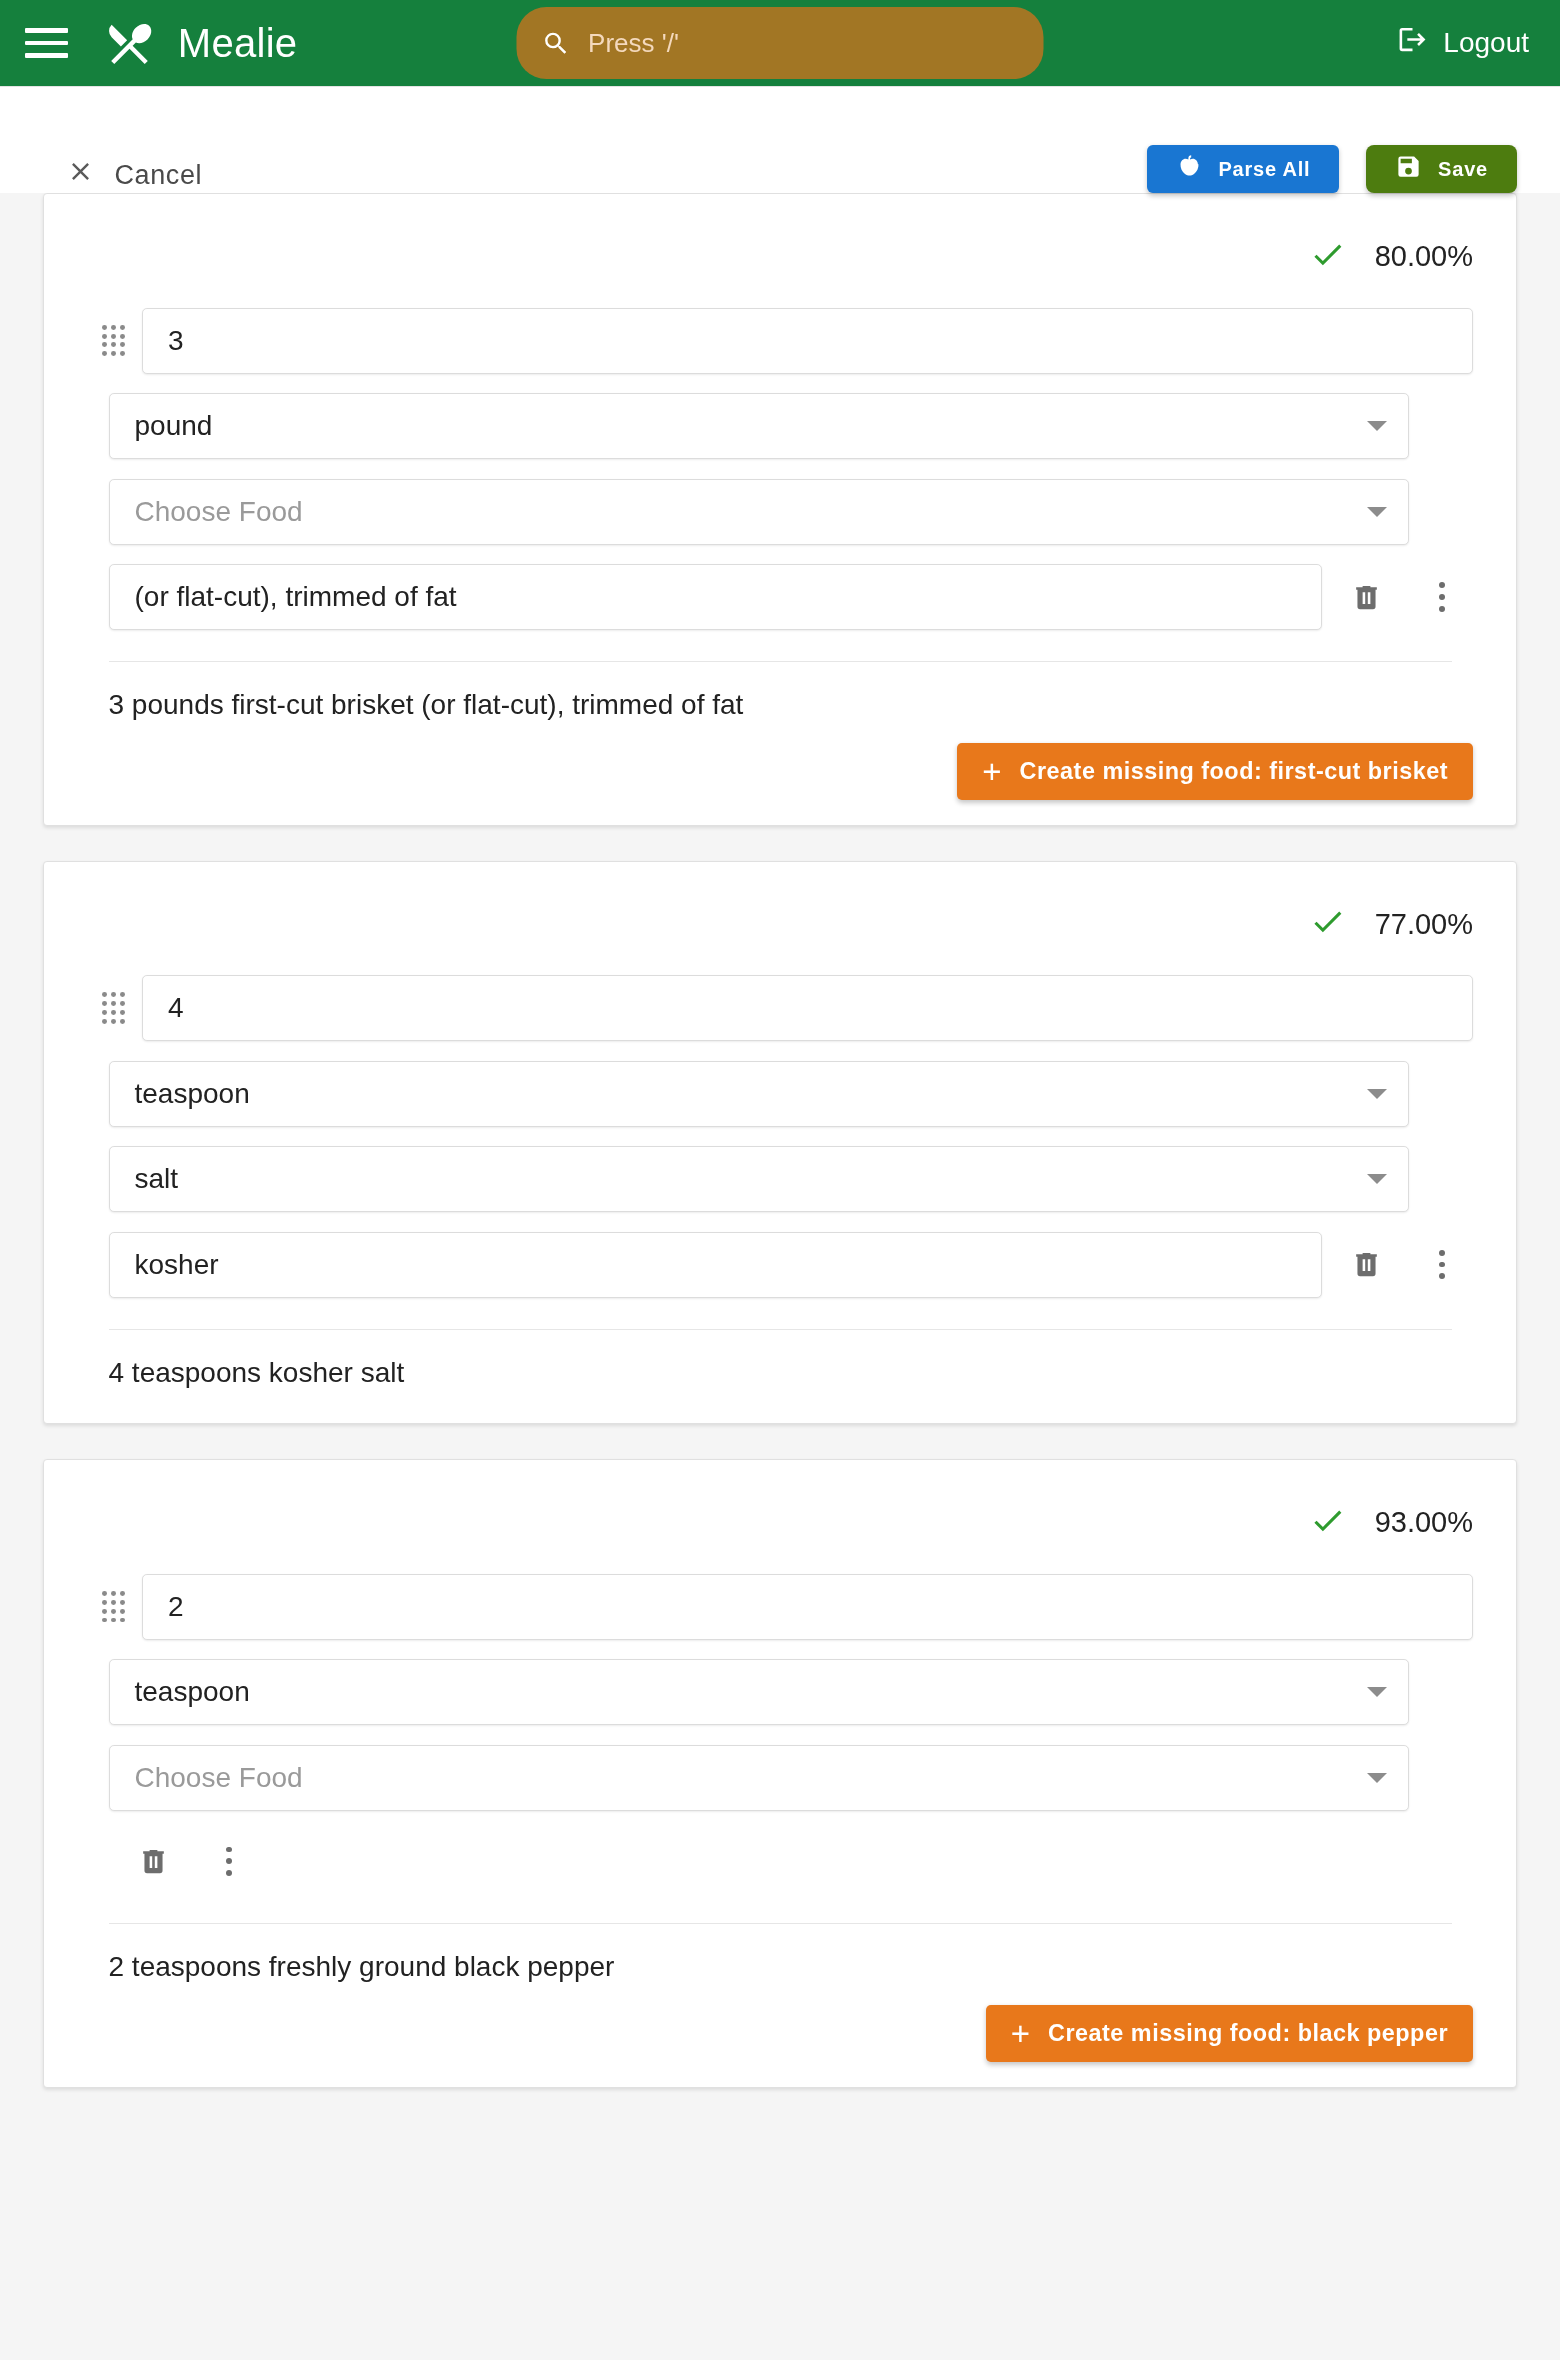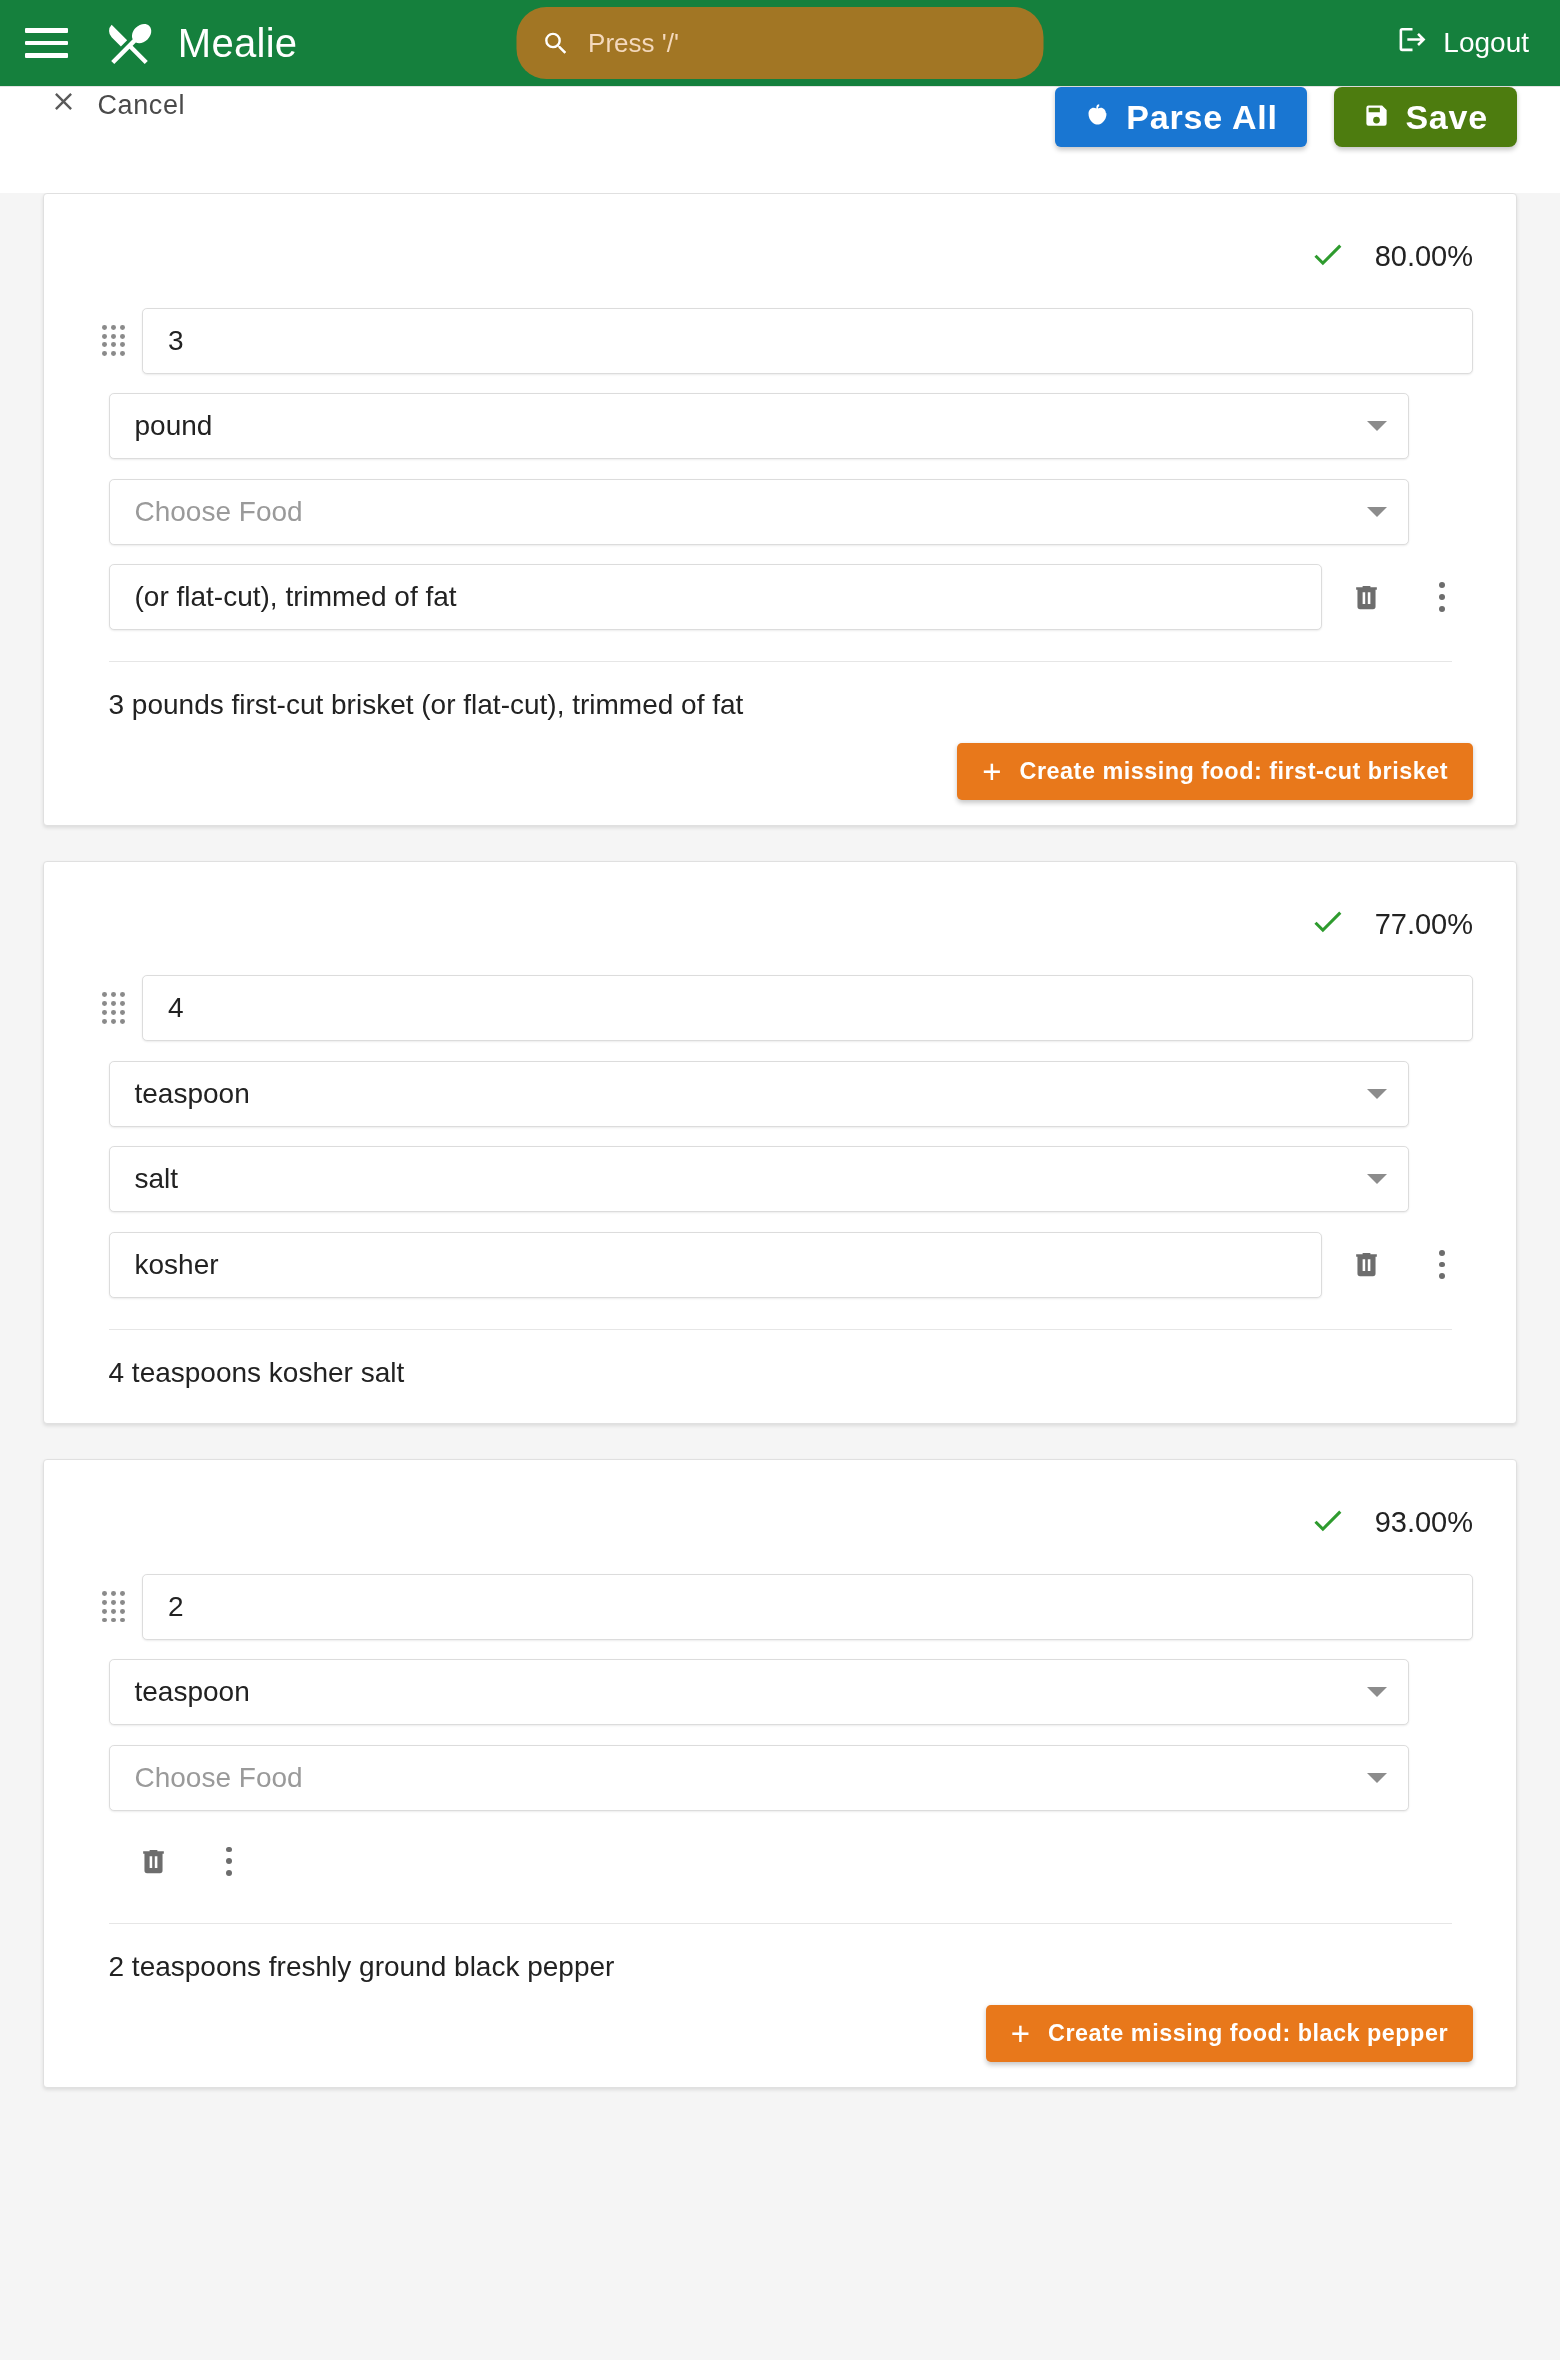--- a/index.html
+++ b/index.html
@@ -66,41 +66,41 @@
     font-size: 28px;
     cursor: pointer;
   }
 
   
   .toolbar {
     height: 107px;
     background: #fff;
     border-top: 1px solid #e4e4e4;
     display: flex;
-    align-items: flex-start;
-    padding: 0 43px 0 49px;
+    align-items: flex-end;
+    padding: 0 43px 0 66px;
     position: relative;
   }
   .cancel-btn {
     display: flex; align-items: center; gap: 19.5px;
     color: #4a4a4a;
     font-size: 27px;
     letter-spacing: 0.6px;
     cursor: pointer;
   }
   .toolbar-right {
     position: absolute; right: 43px;
     display: flex; gap: 27px; align-items: center;
   }
   .btn {
-    height: 60px;
+    height: 48px;
     border: none;
     border-radius: 5.9px;
     color: #fff;
-    font-size: 34px;
+    font-size: 20px;
     font-weight: bold;
     letter-spacing: 0.8px;
     display: flex; align-items: center; gap: 15.6px;
     padding: 0 29px;
     cursor: pointer;
     font-family: "Liberation Sans", sans-serif;
     box-shadow: 0 2.9px 4.9px rgba(0,0,0,0.22);
   }
   .btn-parse { background: #1976d2; }
   .btn-save  { background: #4d7c0f; border-radius: 8px; }

